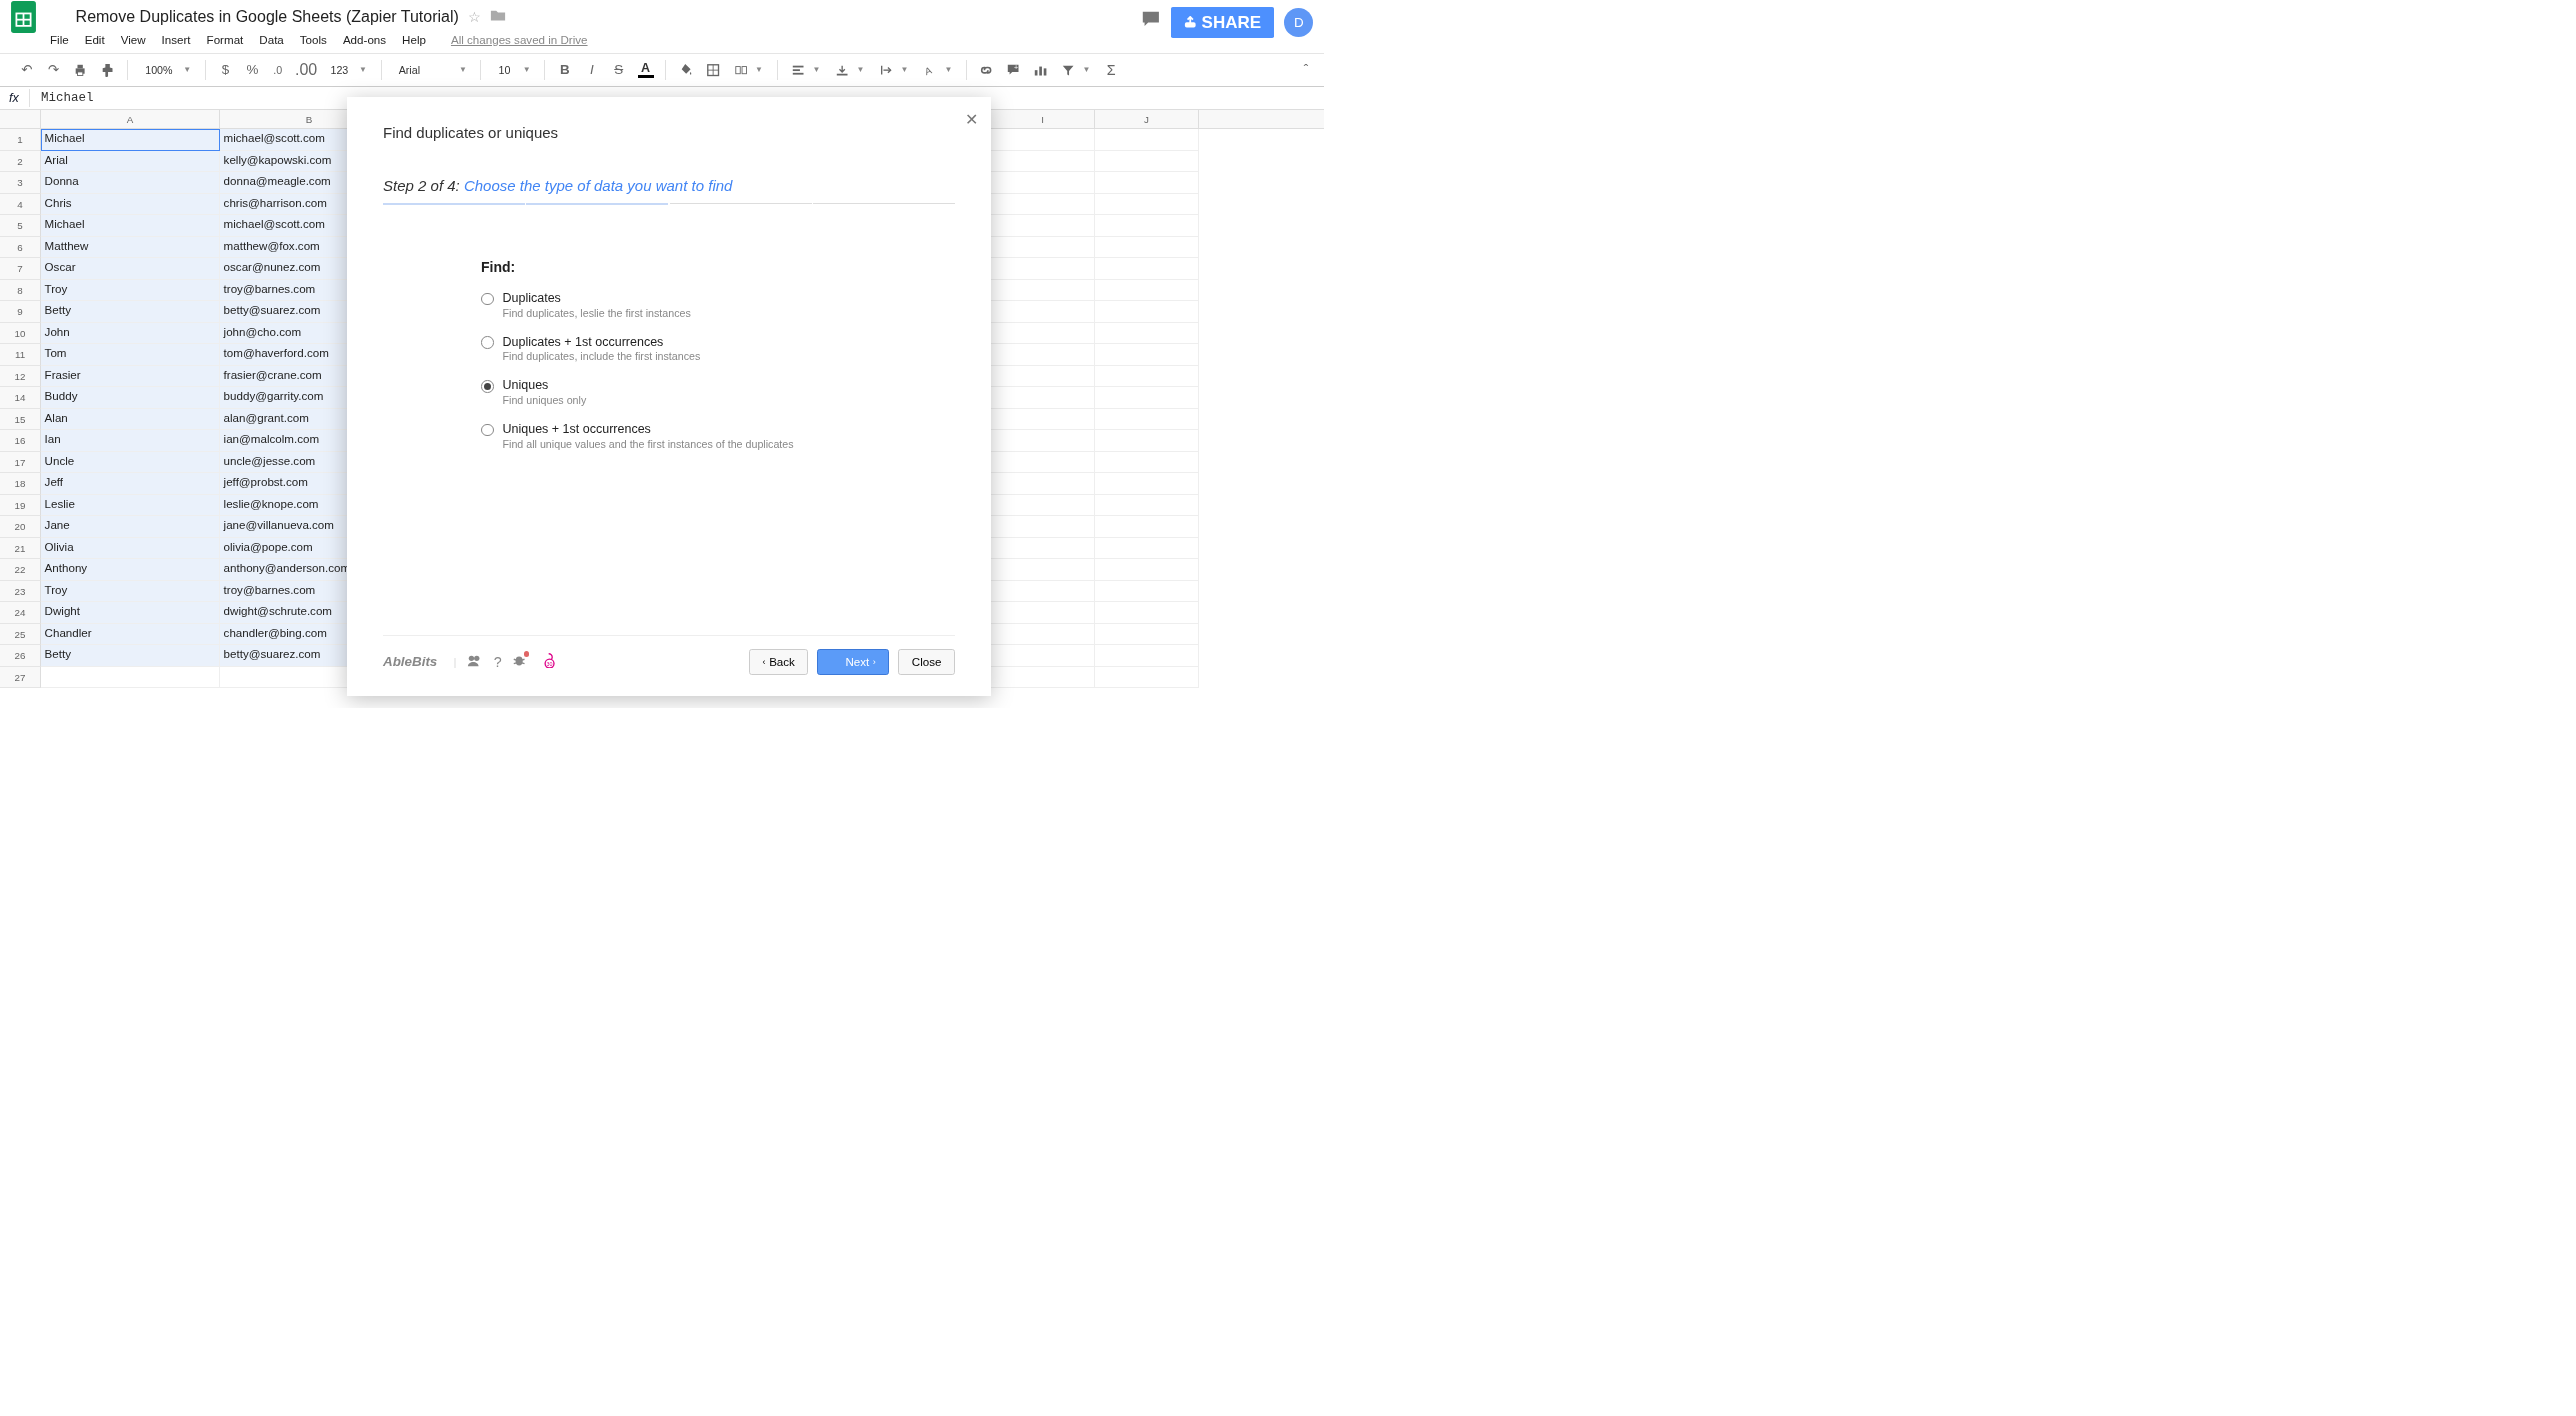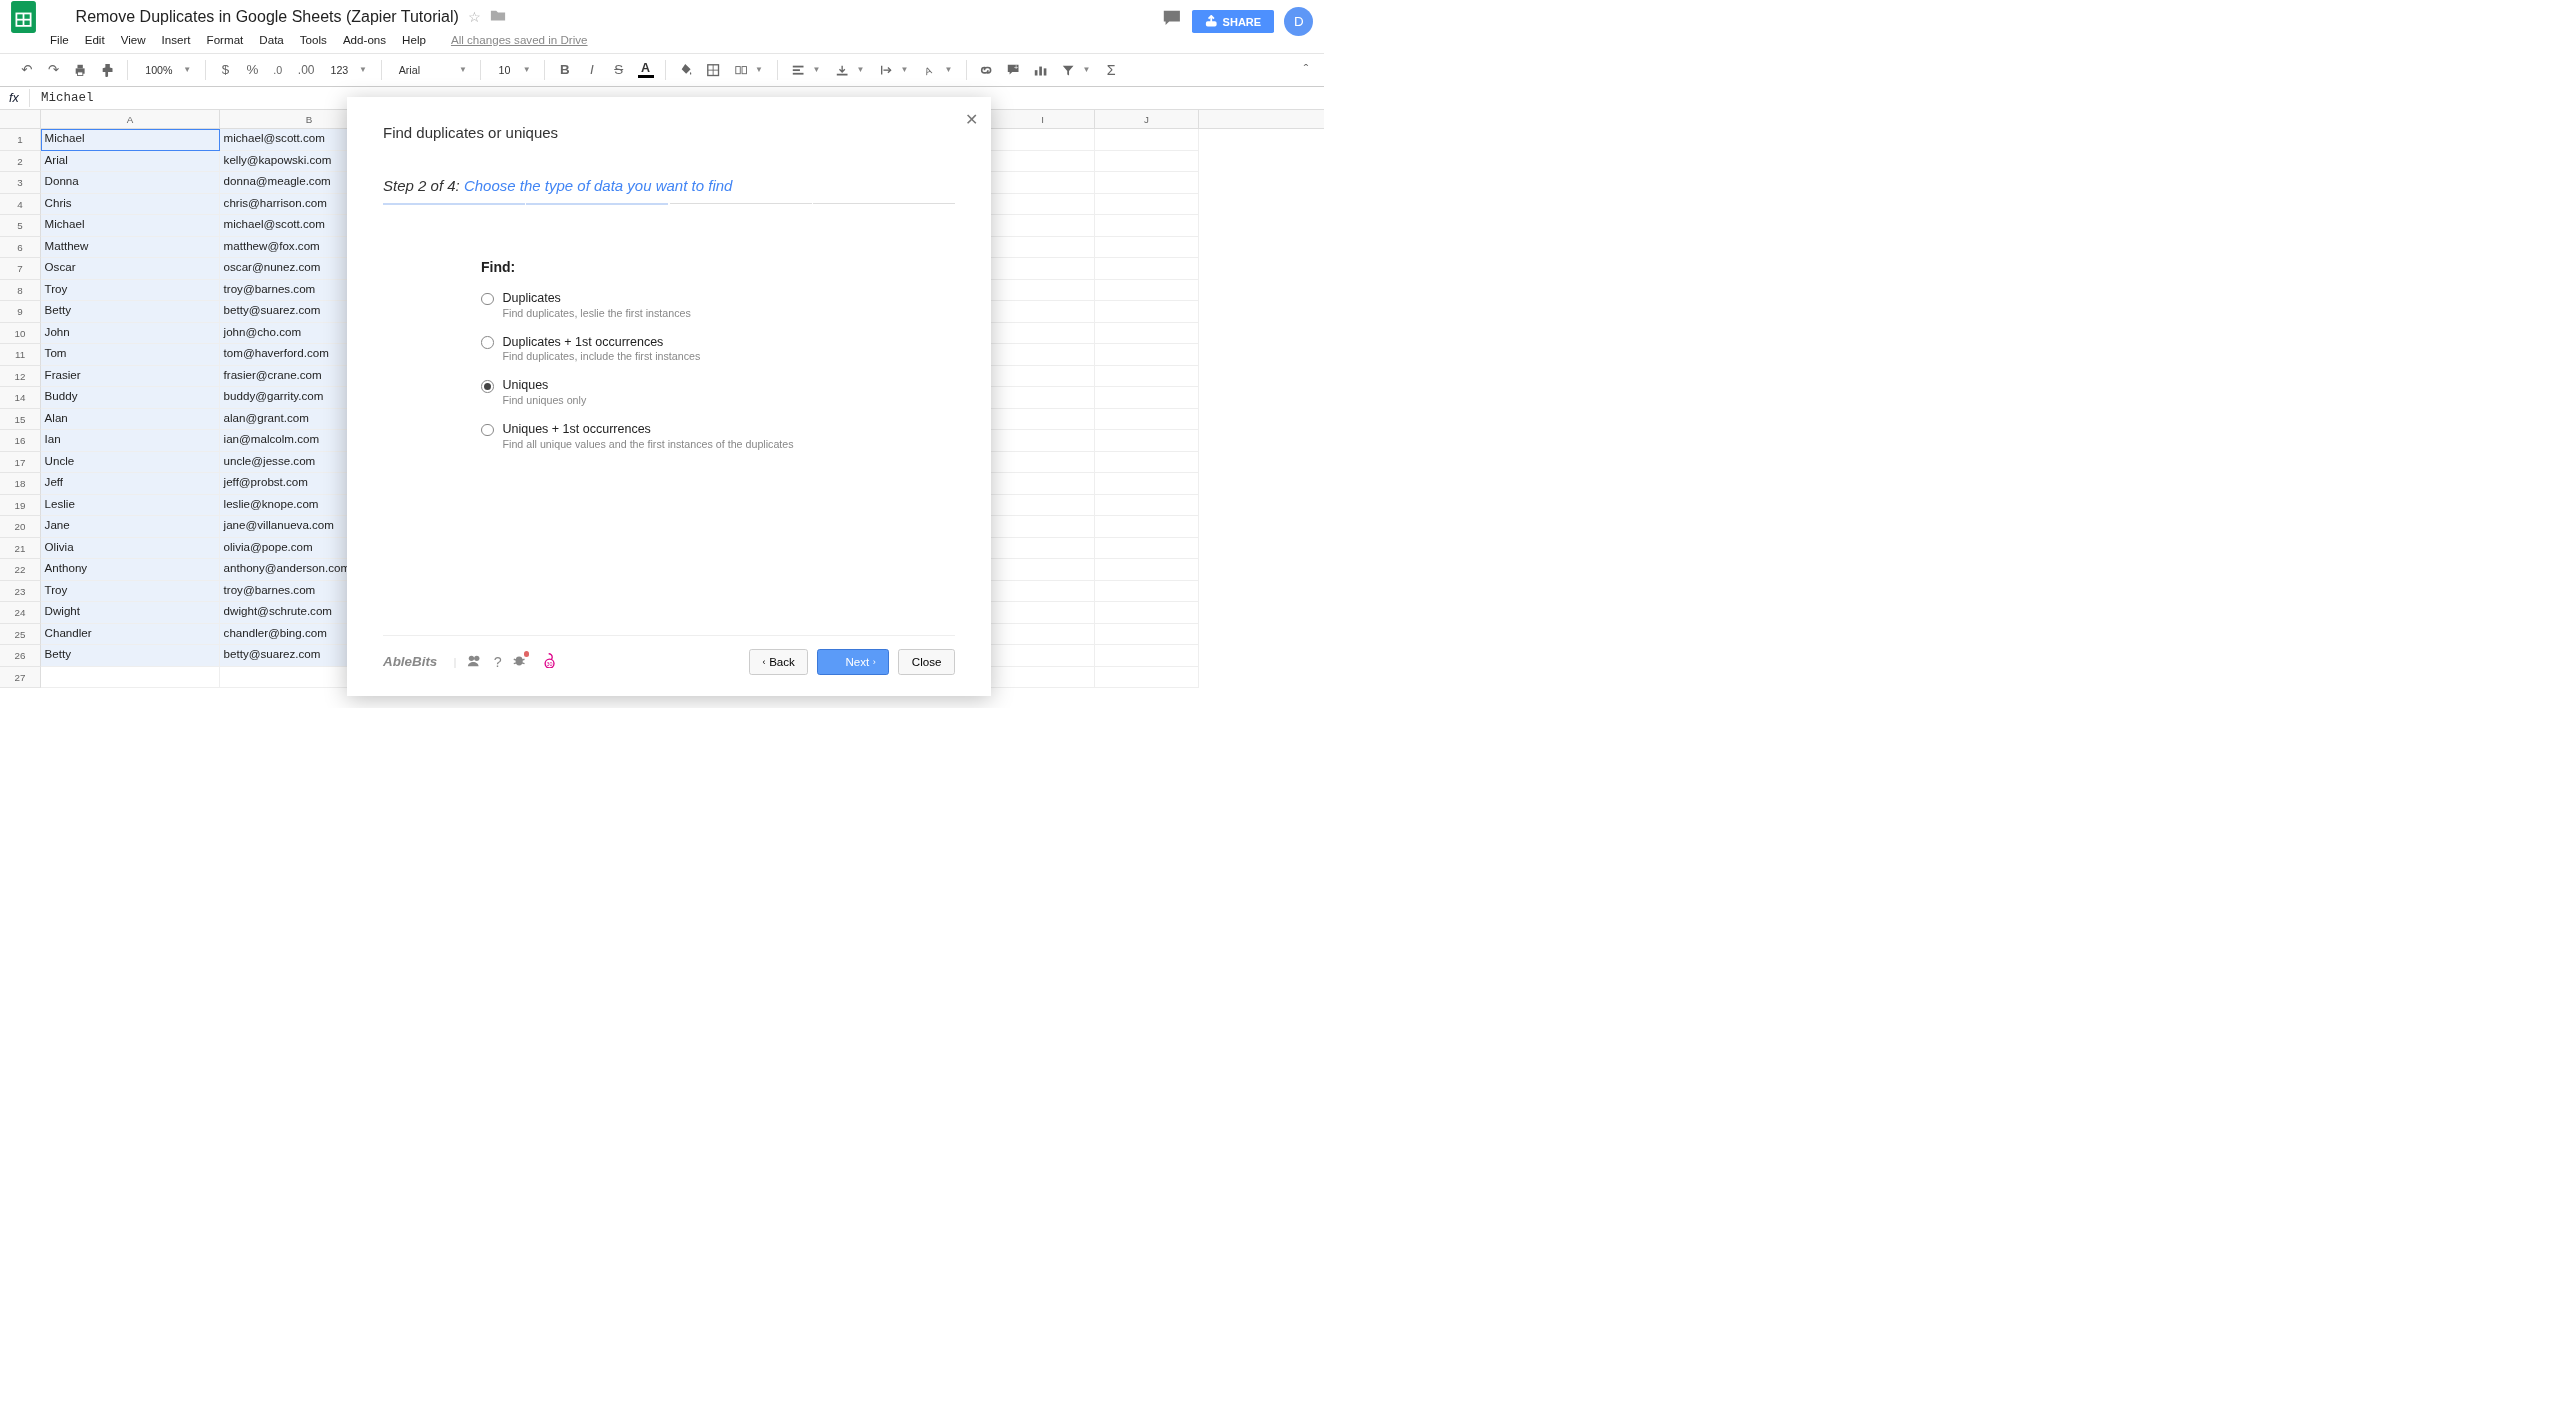--- a/index.html
+++ b/index.html
@@ -37,21 +37,21 @@
   }
   .menu-bar .menu-item { cursor:pointer; }
   .saved { color:#888; text-decoration:underline; margin-left:9px; }
   .header-right {
     position:absolute; right:10.7px; top:7.2px;
     display:flex; align-items:center; gap:10.7px;
   }
   .comments-icon { color:#777; font-size:18px; }
   .share-btn {
     background:#4d90fe; color:#fff; border:none;
-    padding:5.4px 12.5px; font-size:11px; font-weight:bold;
+    padding:5.4px 12.5px; font-size:17px; font-weight:bold;
     display:flex; align-items:center; gap:5.4px;
     border-radius:1.8px;
     cursor:pointer;
   }
   .avatar {
     width:29px;height:29px;border-radius:50%;
     background:#5e97f6; color:#fff;
     display:flex;align-items:center;justify-content:center;
     font-size:13.4px;
   }
@@ -225,21 +225,21 @@
   </span>
   <div class="sep"></div>
   <div class="tb-select">
     <span class="tb-text">100%</span>
       <span class="caret">▼</span>
   </div>
   <div class="sep"></div>
   <span class="tb-btn">$</span>
   <span class="tb-btn">%</span>
   <span class="tb-btn" style="font-size:10.7px">.0&nbsp;</span>
-  <span class="tb-btn" style="font-size:12px">.00</span>
+  <span class="tb-btn" style="font-size:16px">.00</span>
   <div class="tb-select">
     <span class="tb-text">123</span>
       <span class="caret">▼</span>
   </div>
   <div class="sep"></div>
   <div class="tb-select" style="width:81px">
     <span class="tb-text">Arial</span>
       <span class="caret" style="margin-left:auto">▼</span>
   </div>
   <div class="sep"></div>

